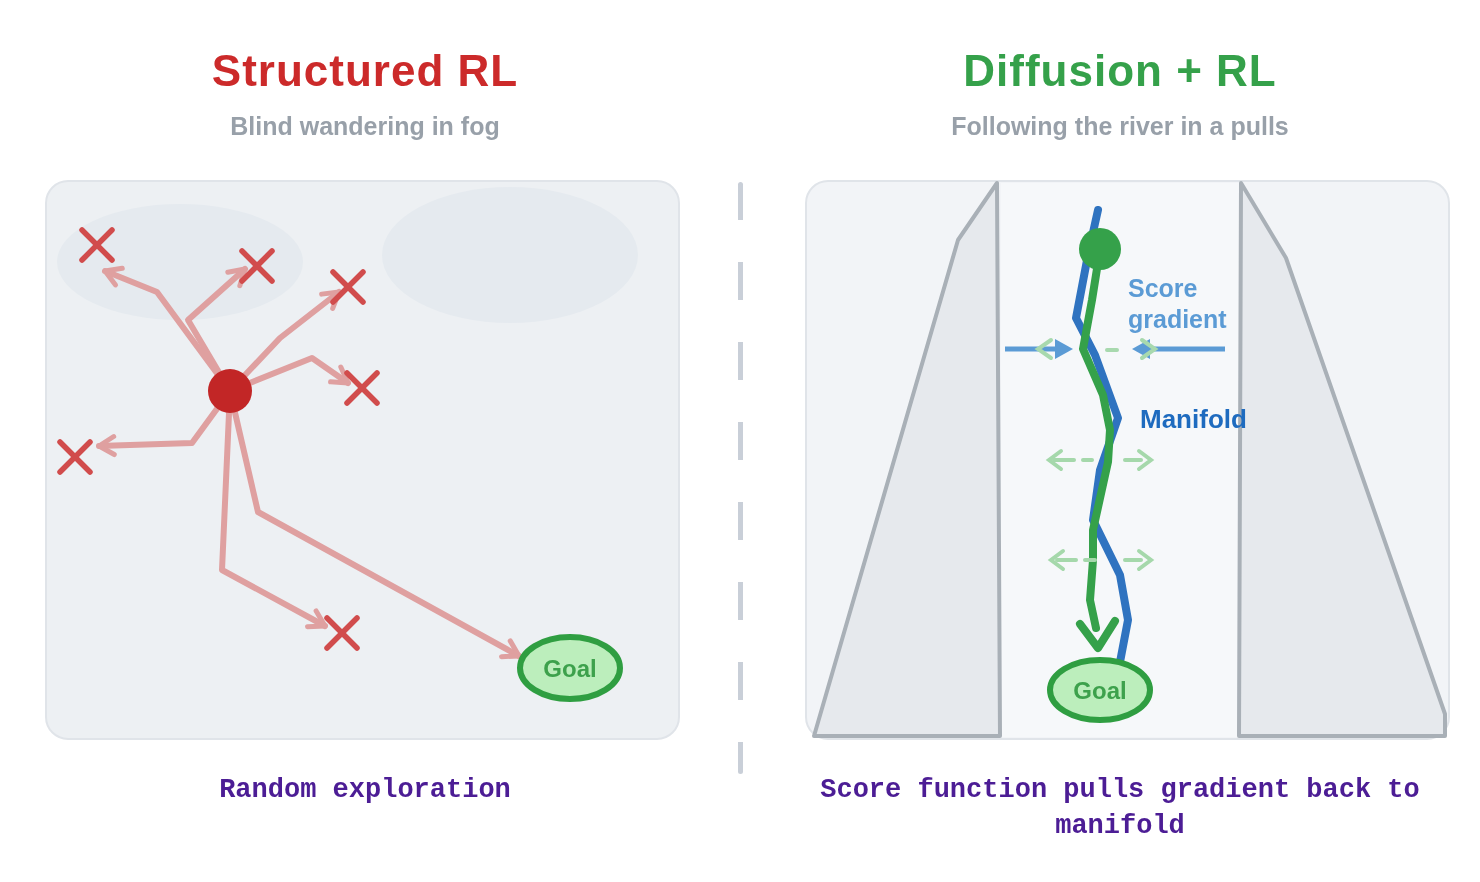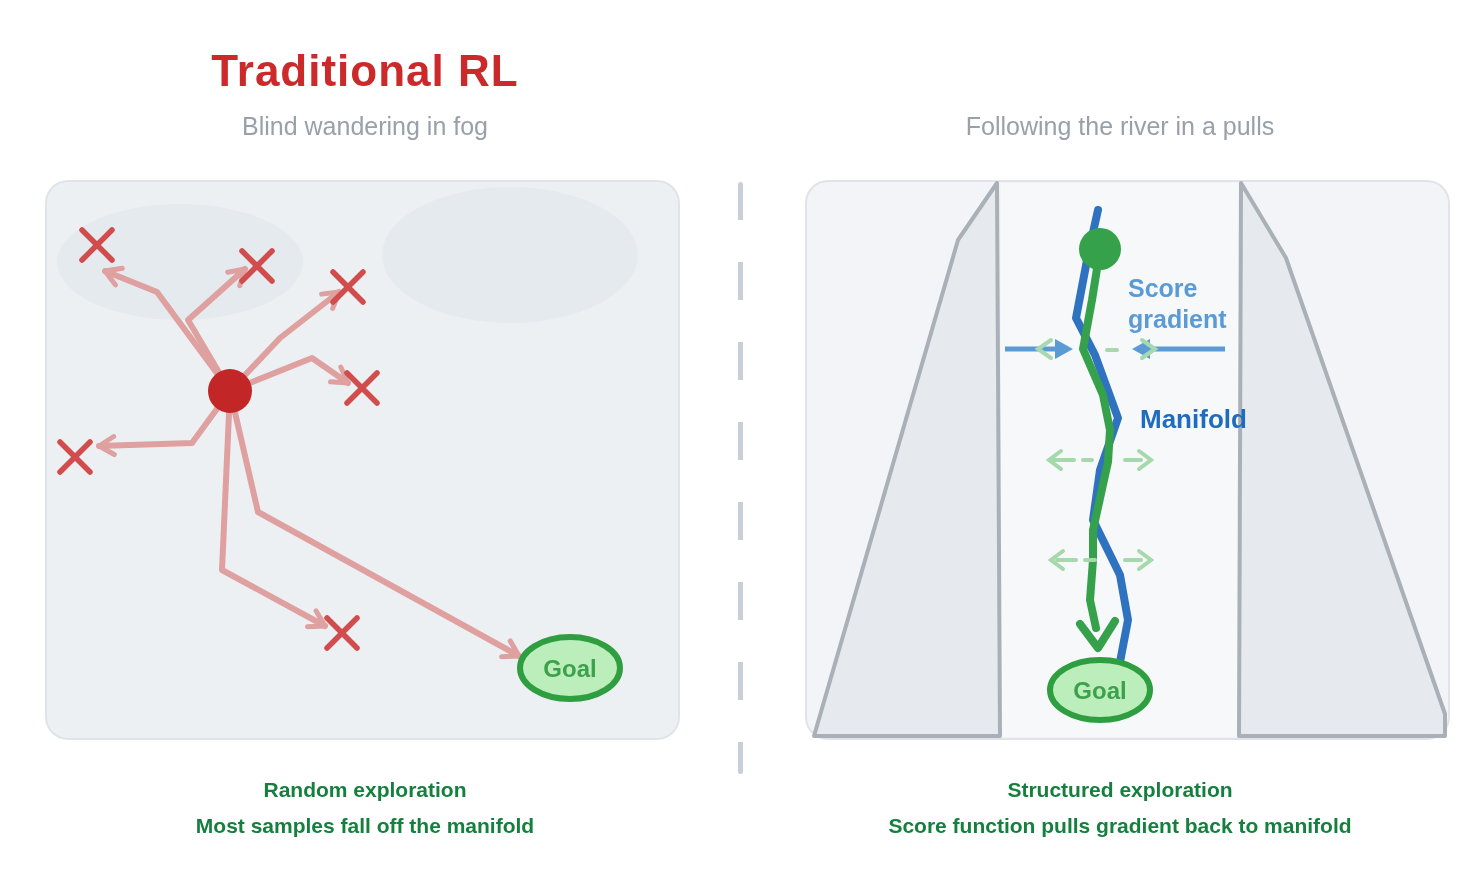--- a/index.html
+++ b/index.html
@@ -4,34 +4,34 @@
 <style>
   html,body { margin:0; padding:0; background:#ffffff; }
   .canvas {
     position:relative; width:1480px; height:882px; background:#ffffff;
     font-family:"Liberation Sans", sans-serif; overflow:hidden;
   }
   .abs { position:absolute; }
   .title { font-size:44px; font-weight:bold; text-align:center; letter-spacing:1px; }
   .title-red   { color:#cc2a2a; }
   .title-green { color:#35a14a; }
-  .subtitle { font-size:25px; font-weight:normal; color:#98a0a9; text-align:center; }
-  .caption { font-size:21px; font-weight:bold; color:#15803d; text-align:center; line-height:36px; }
+  .subtitle { font-size:25px; font-weight:bold; color:#98a0a9; text-align:center; }
+  .caption { font-size:27px; font-weight:bold; color:#4c1d95; text-align:center; line-height:36px;font-family:Liberation Mono, monospace; }
   .divider {
     width:5px; border-radius:3px;
     background:repeating-linear-gradient(to bottom, #c9cfd8 0px, #c9cfd8 38px, transparent 38px, transparent 80px);
   }
   svg text { font-family:"Liberation Sans", sans-serif; font-weight:bold; }
 </style>
 </head>
 <body>
 
 <div class="canvas">
 
-  <div class="abs title title-red" style="left:20px; top:46px; width:690px;">Traditional RL</div>
+  <div class="abs title title-red" style="left:20px; top:46px; width:690px;">Structured RL</div>
   <div class="abs subtitle" style="left:20px; top:112px; width:690px;">Blind wandering in fog</div>
 
   <svg class="abs" style="left:45px; top:180px;" width="635" height="560" viewBox="0 0 635 560">
     <defs>
       <marker id="arrPink" markerUnits="userSpaceOnUse" markerWidth="28" markerHeight="28" refX="20" refY="13" orient="auto">
         <path d="M5,4 L20,13 L5,22" fill="none" stroke="#dfa0a0" stroke-width="5" stroke-linecap="round" stroke-linejoin="round"></path>
       </marker>
     </defs>
 
     <rect x="1" y="1" width="633" height="558" rx="22" fill="#edf0f3" stroke="#e0e4e9" stroke-width="2"></rect>
@@ -77,25 +77,25 @@
     </g>
 
     <circle cx="185" cy="211" r="22" fill="#c22626"></circle>
 
     <ellipse cx="525" cy="488" rx="50" ry="31" fill="#bceebc" stroke="#2f9e41" stroke-width="6"></ellipse>
     <text x="525" y="497" text-anchor="middle" font-size="24" fill="#3da14c">Goal</text>
   </svg>
 
   <div class="abs caption" style="left:20px; top:772px; width:690px;">
     <div>Random exploration</div>
-    <div>Most samples fall off the manifold</div>
   </div>
 
   <div class="abs divider" style="left:738px; top:182px; height:592px;"></div>
 
+  <div class="abs title title-green" style="left:770px; top:46px; width:700px;">Diffusion + RL</div>
   <div class="abs subtitle" style="left:770px; top:112px; width:700px;">Following the river in a pulls</div>
 
   <svg class="abs" style="left:805px; top:180px;" width="645" height="560" viewBox="0 0 645 560">
 
     <rect x="1" y="1" width="643" height="558" rx="22" fill="#f2f4f7" stroke="#e0e4e9" stroke-width="2"></rect>
 
     <rect x="196" y="3" width="238" height="554" fill="#f6f8fa"></rect>
 
     <polygon points="192,3 195,556 9,556 153,60" fill="#e6e9ed" stroke="#a9b0b7" stroke-width="4" stroke-linejoin="round"></polygon>
     <polygon points="436,3 481,78 640,534 640,556 434,556" fill="#e6e9ed" stroke="#a9b0b7" stroke-width="4" stroke-linejoin="round"></polygon>
@@ -136,17 +136,16 @@
       <path d="M334,371 L346,380 L334,389"></path>
     </g>
 
     <text x="335" y="248" font-size="26" fill="#1e6bbf">Manifold</text>
 
     <ellipse cx="295" cy="510" rx="50" ry="30" fill="#bceebc" stroke="#2f9e41" stroke-width="6"></ellipse>
     <text x="295" y="519" text-anchor="middle" font-size="24" fill="#3da14c">Goal</text>
   </svg>
 
   <div class="abs caption" style="left:760px; top:772px; width:720px;">
-    <div>Structured exploration</div>
     <div>Score function pulls gradient back to manifold</div>
   </div>
 
 </div>
 
 </body></html>

